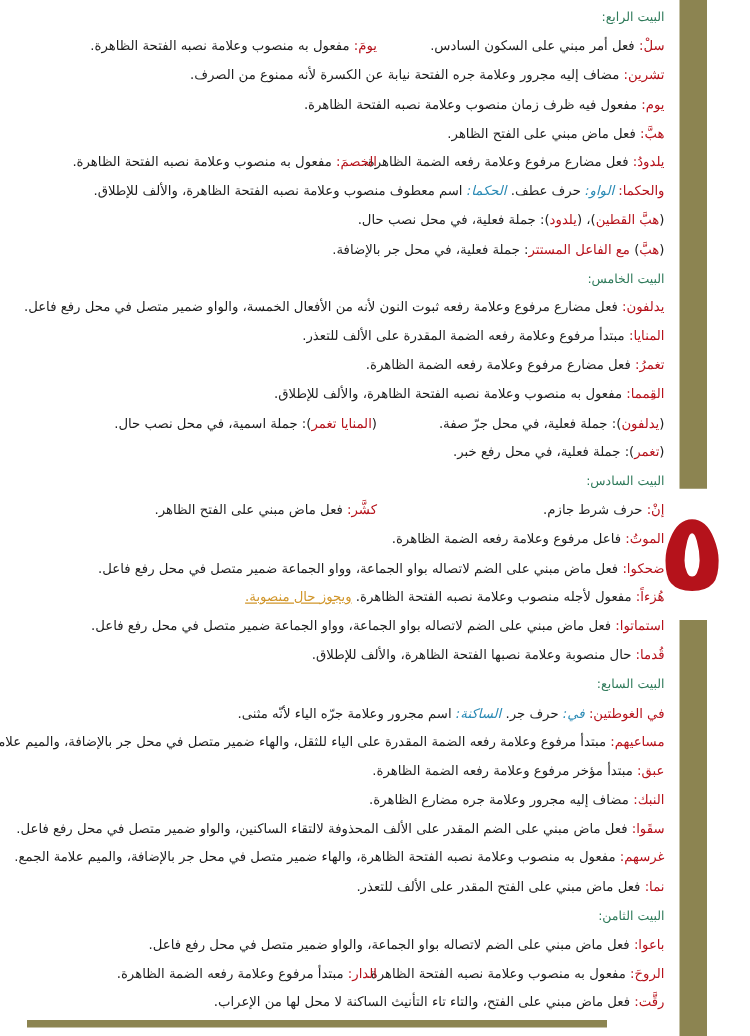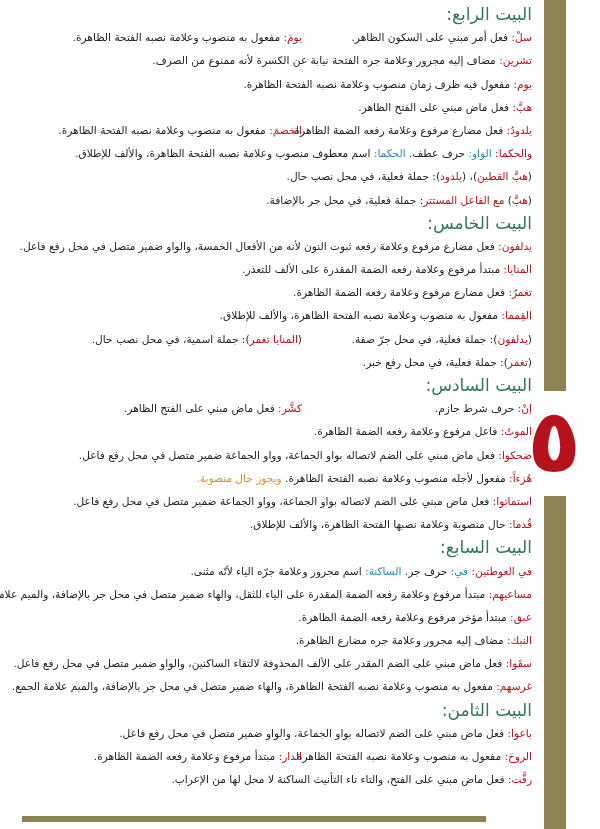--- a/index.html
+++ b/index.html
@@ -29,41 +29,41 @@
       background: #8c8451;
     }
     .content {
       position: absolute; top: 3px; right: 68px; width: 520px;
       direction: rtl; text-align: right;
     }
     .line {
       height: 23.2px; line-height: 23.2px; font-size: 10.6px; white-space: nowrap;
       position: relative;
     }
-    .line.heading { color: #2f7a5a; font-size: 17px; }
+    .line.heading { color: #2f7a5a; font-size: 10px; }
     .w { color: #b5121b; }
-    .b { color: #2a8ab5; }
-    .o { color: #d1962b; }
+    .b { color: #2a8ab5; font-style: italic; }
+    .o { color: #d1962b; text-decoration: underline; }
     .col2 { position: absolute; right: 230px; top: 0; }
   </style>
 </head>
 <body>
 
 <div class="page">
   <div class="strip strip-top"></div>
   <div class="numeral">٥</div>
   <div class="strip strip-bottom"></div>
   <div class="bottom-rule"></div>
 
   <div class="content">
 
     <div class="line heading">البيت الرابع:</div>
     <div class="line">
       <span class="w">سلْ:</span>
-      <span>فعل أمر مبني على السكون الظاهر.</span>
+      <span>فعل أمر مبني على السكون السادس.</span>
       <span class="col2"><span class="w">يومَ:</span> <span>مفعول به منصوب وعلامة نصبه الفتحة الظاهرة.</span></span>
     </div>
     <div class="line">
       <span class="w">تشرين:</span>
       <span>مضاف إليه مجرور وعلامة جره الفتحة نيابة عن الكسرة لأنه ممنوع من الصرف.</span>
     </div>
     <div class="line">
       <span class="w">يوم:</span>
       <span>مفعول فيه ظرف زمان منصوب وعلامة نصبه الفتحة الظاهرة.</span>
     </div>
@@ -169,20 +169,24 @@
       <span>مضاف إليه مجرور وعلامة جره مضارع الظاهرة.</span>
     </div>
     <div class="line">
       <span class="w">سقَوا:</span>
       <span>فعل ماض مبني على الضم المقدر على الألف المحذوفة لالتقاء الساكنين، والواو ضمير متصل في محل رفع فاعل.</span>
     </div>
     <div class="line">
       <span class="w">غرسهم:</span>
       <span>مفعول به منصوب وعلامة نصبه الفتحة الظاهرة، والهاء ضمير متصل في محل جر بالإضافة، والميم علامة الجمع.</span>
     </div>
+    <div class="line">
+      <span class="w">نما:</span>
+      <span>فعل ماض مبني على الفتح المقدر على الألف للتعذر.</span>
+    </div>
 
     <div class="line heading">البيت الثامن:</div>
     <div class="line">
       <span class="w">باعوا:</span>
       <span>فعل ماض مبني على الضم لاتصاله بواو الجماعة، والواو ضمير متصل في محل رفع فاعل.</span>
     </div>
     <div class="line">
       <span class="w">الروحَ:</span>
       <span>مفعول به منصوب وعلامة نصبه الفتحة الظاهرة.</span>
       <span class="col2"><span class="w">الدار:</span> <span>مبتدأ مرفوع وعلامة رفعه الضمة الظاهرة.</span></span>

